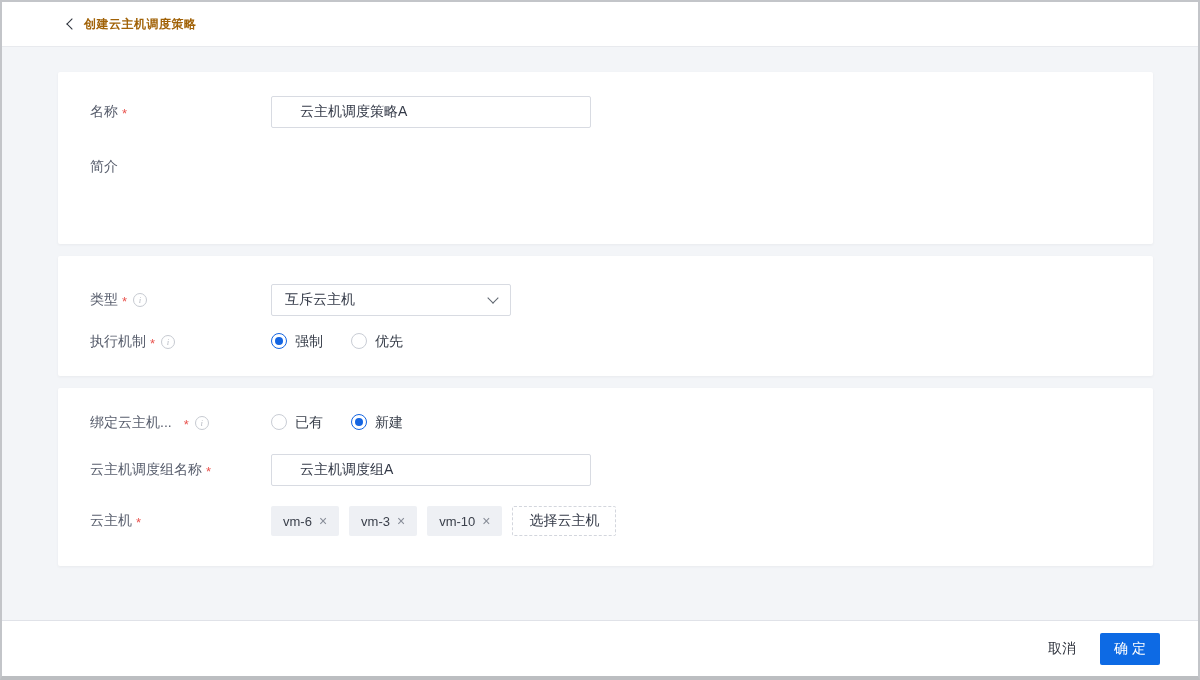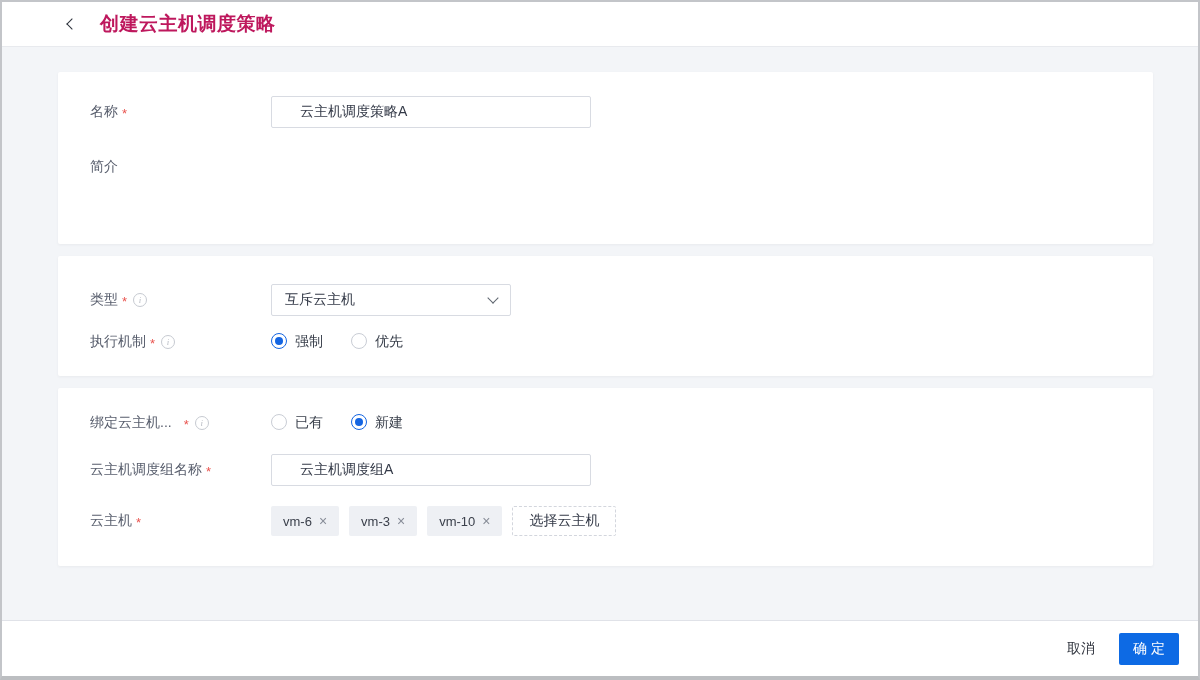--- a/index.html
+++ b/index.html
@@ -20,21 +20,21 @@
   }
   .back-btn{
     width:20px; height:20px; display:flex; align-items:center; justify-content:center;
     cursor:pointer; margin-right:4px;
   }
   .chevron-left{
     width:8px; height:8px;
     border-left:1.6px solid #2b303a; border-bottom:1.6px solid #2b303a;
     transform:rotate(45deg); margin-left:3px;
   }
-  .page-title{ font-size:19px; font-weight:600; color:#be185d; letter-spacing:0.5px;margin-left:16px; }
+  .page-title{ font-size:12px; font-weight:600; color:#a16207; letter-spacing:0.5px; }
 
   
   .content{ padding:25px 45px 0 56px; }
   .card{
     background:#ffffff; width:1095px; border-radius:2px;
     box-shadow:0 1px 3px rgba(35,45,65,0.05);
     padding:0 0 0 32px;
   }
   .card-1{ height:172px; padding-top:24px; }
   .card-2{ height:120px; margin-top:12px; padding-top:28px; }
@@ -113,21 +113,21 @@
   .dashed-btn{
     height:30px; background:#fff; border:1px dashed #d3d6dd; border-radius:2px;
     display:flex; align-items:center; padding:0 16px; cursor:pointer;
     font-size:14px; color:#333947;
   }
 
   
   .page-footer{
     position:absolute; left:0; right:0; bottom:0; height:56px;
     background:#ffffff; border-top:1px solid #e0e2e8;
-    display:flex; align-items:center; justify-content:flex-end; padding-right:19px;
+    display:flex; align-items:center; justify-content:flex-end; padding-right:38px;
   }
   .cancel-btn{
     font-size:14px; color:#30343e; background:none; border:none; cursor:pointer;
     margin-right:24px; font-family:inherit;
   }
   .confirm-btn{
     width:60px; height:32px; background:#0d6ae4; color:#ffffff; border:none;
     border-radius:2px; font-size:14px; letter-spacing:4px; padding-left:4px;
     cursor:pointer; font-family:inherit;
   }

